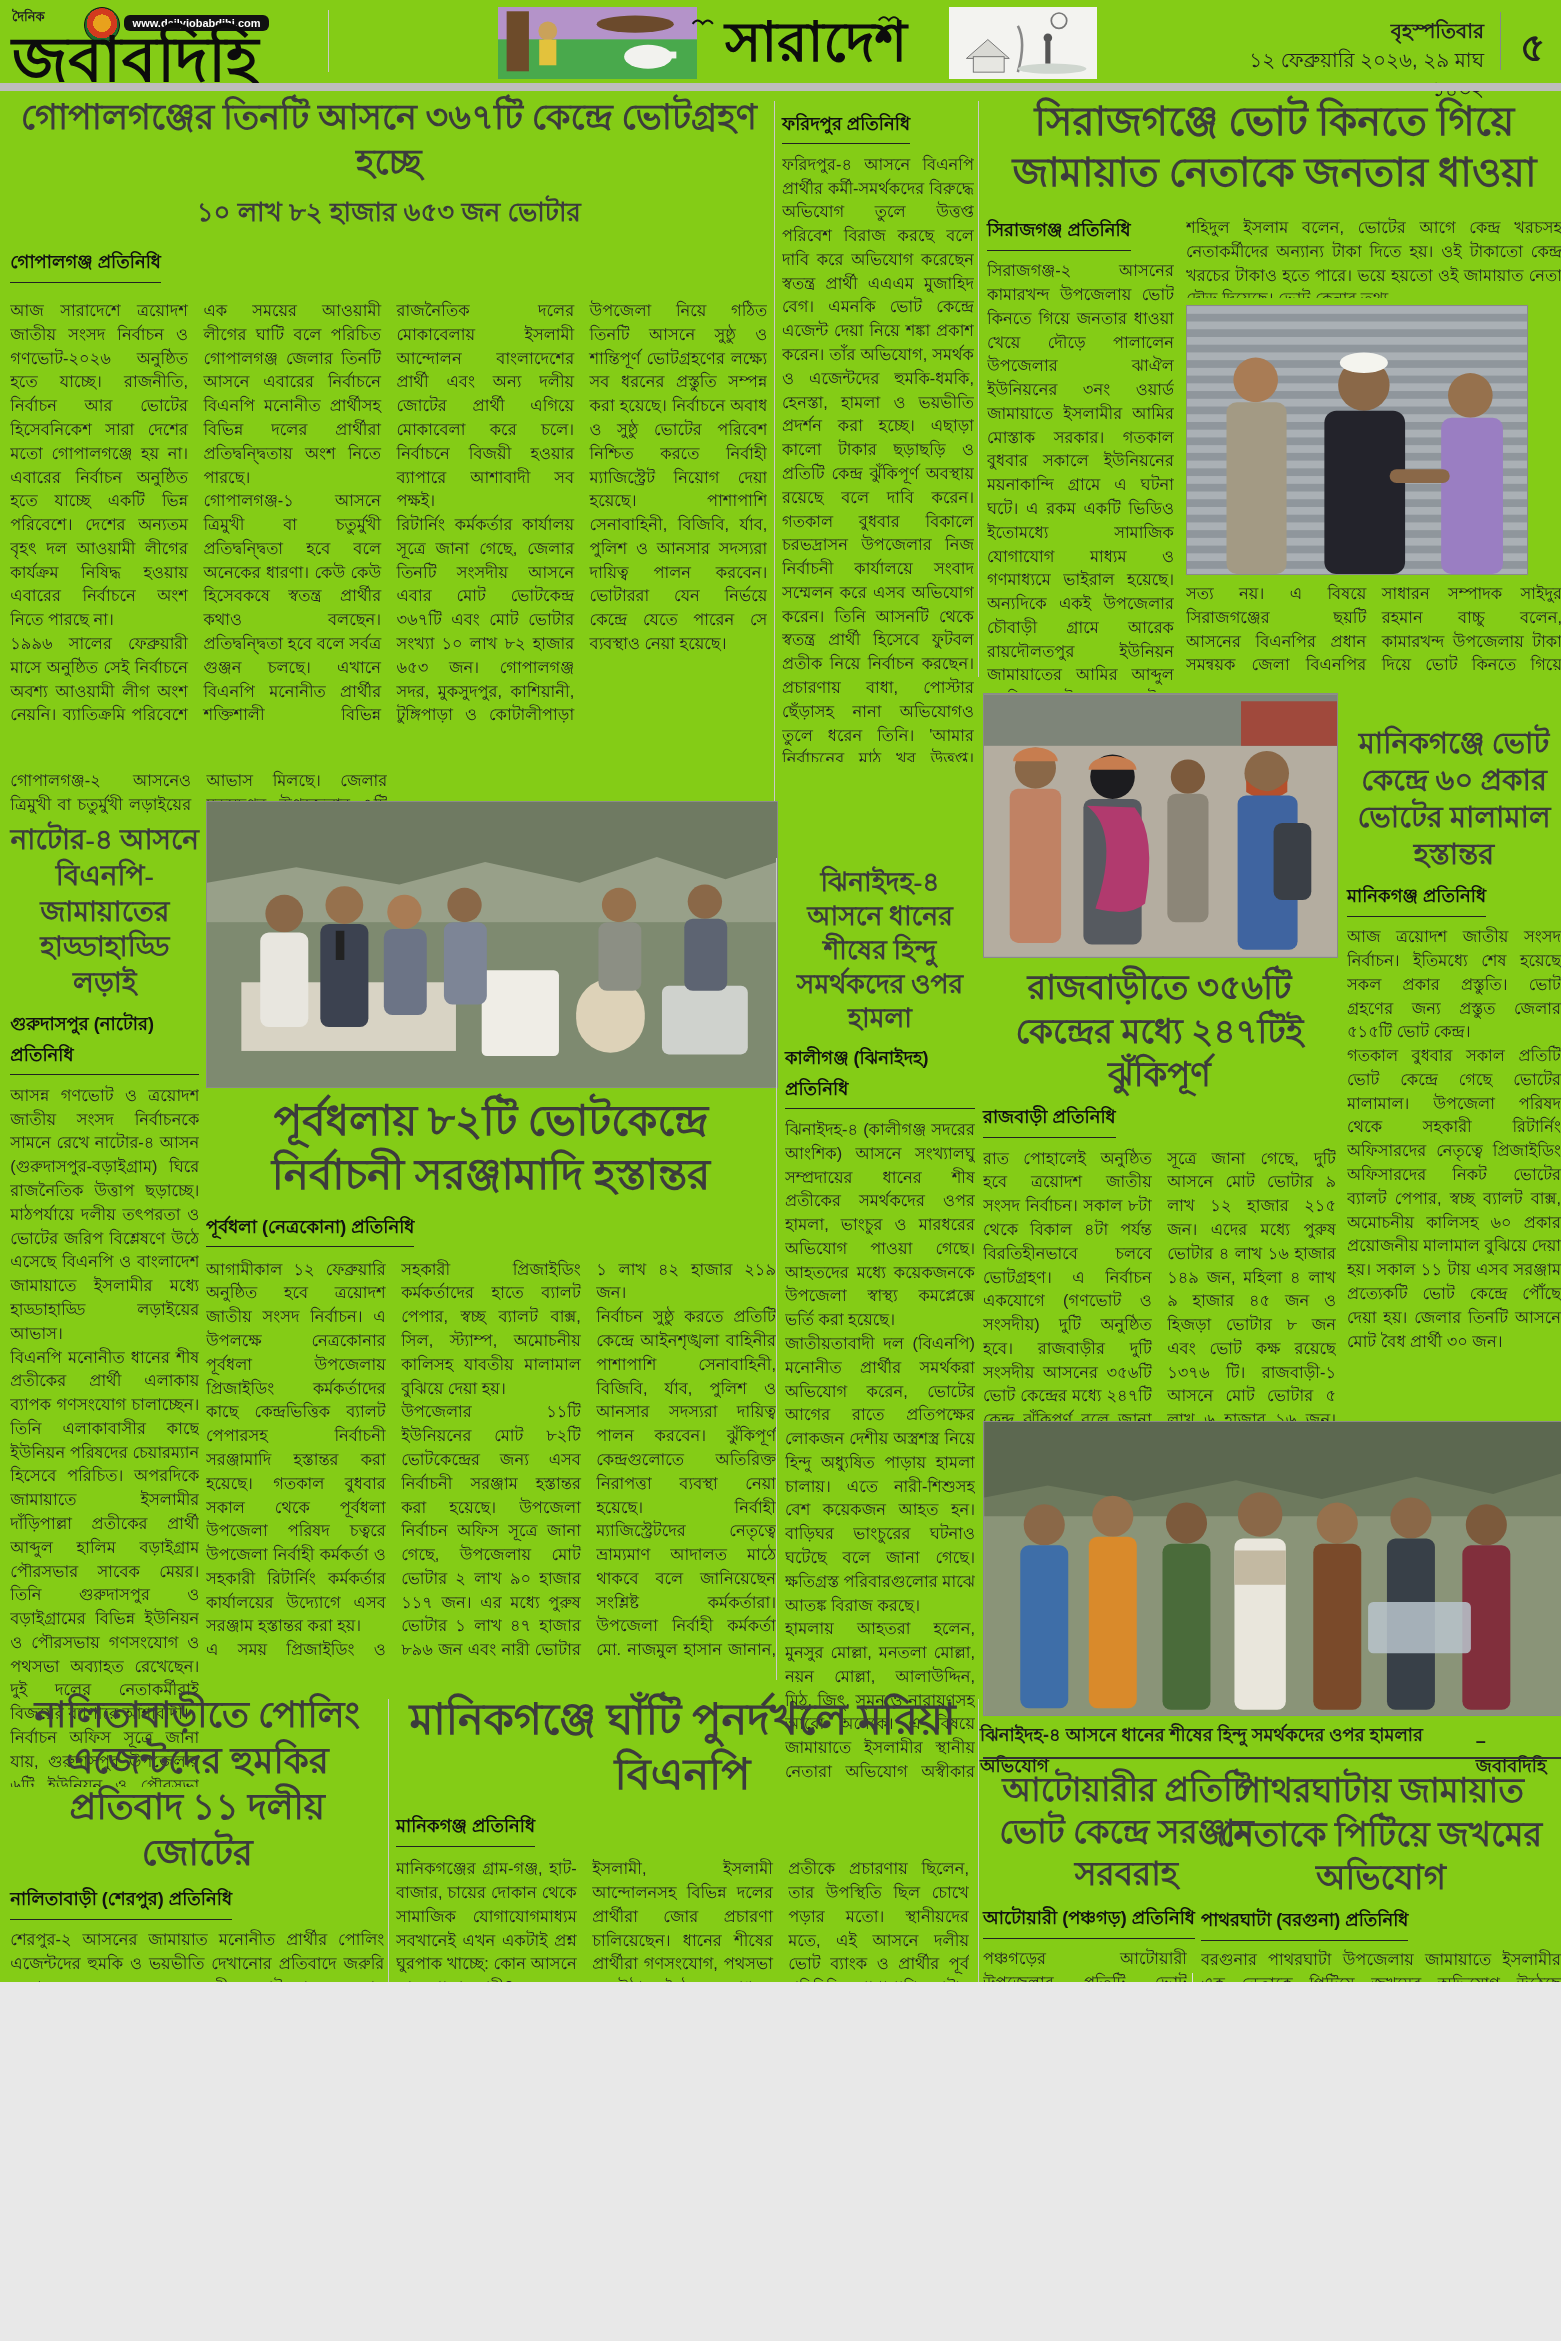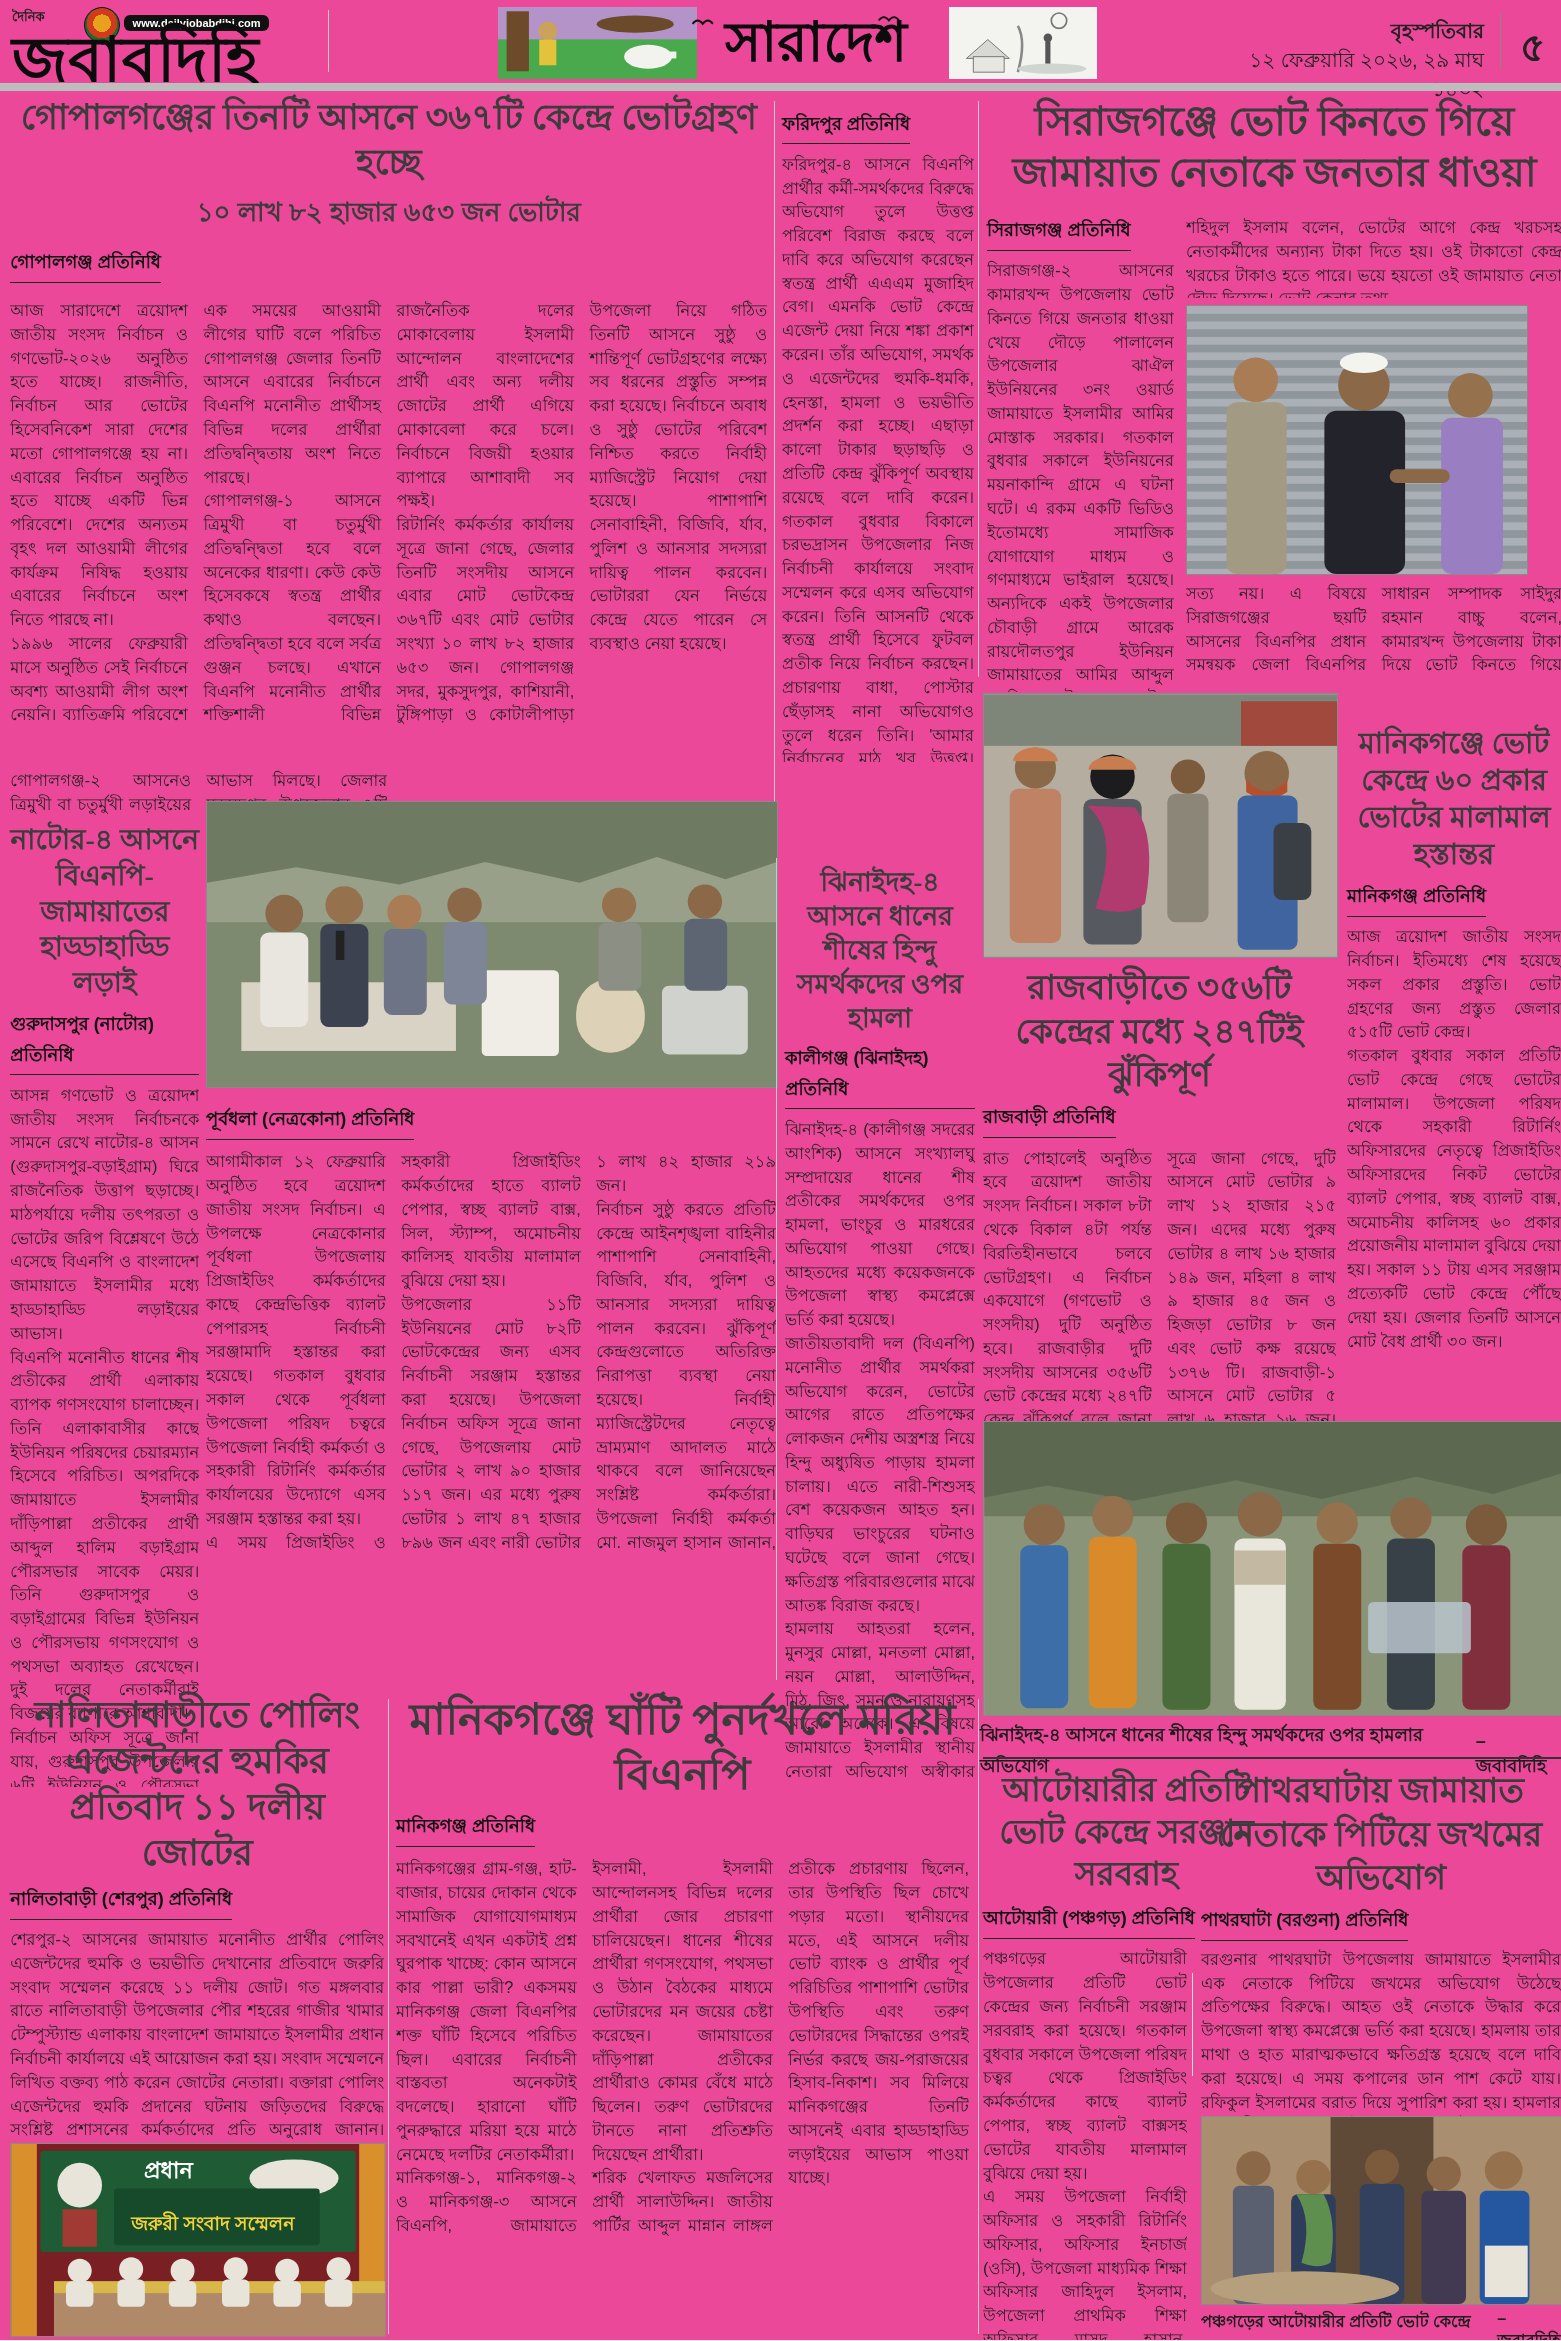--- a/index.html
+++ b/index.html
@@ -1,16 +1,16 @@
 <!DOCTYPE html>
 <html lang="bn" style="font-size:13.7px"><head>
 <meta charset="utf-8">
 <style>
   html,body{margin:0;padding:0;background:#e8e8e8;}
-  #page{position:relative;width:1561px;height:2340px;background:#ec4899;overflow:hidden;
+  #page{position:relative;width:1561px;height:1982px;background:#84cc16;overflow:hidden;
         font-family:"Liberation Sans",sans-serif;color:#222;}
   .abs{position:absolute;}
   .hl{font-weight:bold;color:#3c3c3c;text-align:center;line-height:1.28;
       font-family:"Liberation Serif",serif;}
   .subhead{font-weight:bold;color:#3c3c3c;text-align:center;}
   .byline{font-weight:bold;font-size:18px;color:#111;}
   .byline span{display:inline-block;border-bottom:1.7px solid #222;padding-bottom:2.6px;}
   .body-text{font-size:16.3px;line-height:1.46;text-align:justify;color:#232323;
              white-space:pre-line;overflow:hidden;}
   .cols2{column-count:2;column-gap:15.4px;}
@@ -164,20 +164,21 @@
         <rect x="206" y="148" width="50" height="100" rx="10" fill="#6c7486"></rect>
       <circle cx="300" cy="120" r="20" fill="#8a6848"></circle>
         <rect x="276" y="140" width="50" height="96" rx="10" fill="#7d8596"></rect>
       <circle cx="480" cy="120" r="20" fill="#96714d"></circle>
         <rect x="456" y="140" width="50" height="80" rx="10" fill="#8c8f84"></rect>
       <circle cx="580" cy="116" r="20" fill="#8a6848"></circle>
         <rect x="556" y="136" width="50" height="84" rx="10" fill="#5d6472"></rect>
     </svg>
   </div>
   <div class="abs" style="left:206px;top:1095px;width:570px;height:587px;">
+    <div class="hl" style="font-size:42px;">পূর্বধলায় ৮২টি ভোটকেন্দ্রে নির্বাচনী সরঞ্জামাদি হস্তান্তর</div>
     <div class="byline" style="margin-top:10.3px;">
       <span>পূর্বধলা (নেত্রকোনা) প্রতিনিধি</span></div>
     <div class="body-text cols3" style="margin-top:10.3px;height:419px;">আগামীকাল ১২ ফেব্রুয়ারি অনুষ্ঠিত হবে ত্রয়োদশ জাতীয় সংসদ নির্বাচন। এ উপলক্ষে নেত্রকোনার পূর্বধলা উপজেলায় প্রিজাইডিং কর্মকর্তাদের কাছে কেন্দ্রভিত্তিক ব্যালট পেপারসহ নির্বাচনী সরঞ্জামাদি হস্তান্তর করা হয়েছে। গতকাল বুধবার সকাল থেকে পূর্বধলা উপজেলা পরিষদ চত্বরে উপজেলা নির্বাহী কর্মকর্তা ও সহকারী রিটার্নিং কর্মকর্তার কার্যালয়ের উদ্যোগে এসব সরঞ্জাম হস্তান্তর করা হয়।
 এ সময় প্রিজাইডিং ও সহকারী প্রিজাইডিং কর্মকর্তাদের হাতে ব্যালট পেপার, স্বচ্ছ ব্যালট বাক্স, সিল, স্ট্যাম্প, অমোচনীয় কালিসহ যাবতীয় মালামাল বুঝিয়ে দেয়া হয়।
 উপজেলার ১১টি ইউনিয়নের মোট ৮২টি ভোটকেন্দ্রের জন্য এসব নির্বাচনী সরঞ্জাম হস্তান্তর করা হয়েছে। উপজেলা নির্বাচন অফিস সূত্রে জানা গেছে, উপজেলায় মোট ভোটার ২ লাখ ৯০ হাজার ১১৭ জন। এর মধ্যে পুরুষ ভোটার ১ লাখ ৪৭ হাজার ৮৯৬ জন এবং নারী ভোটার ১ লাখ ৪২ হাজার ২১৯ জন।
 নির্বাচন সুষ্ঠু করতে প্রতিটি কেন্দ্রে আইনশৃঙ্খলা বাহিনীর পাশাপাশি সেনাবাহিনী, বিজিবি, র্যাব, পুলিশ ও আনসার সদস্যরা দায়িত্ব পালন করবেন। ঝুঁকিপূর্ণ কেন্দ্রগুলোতে অতিরিক্ত নিরাপত্তা ব্যবস্থা নেয়া হয়েছে। নির্বাহী ম্যাজিস্ট্রেটদের নেতৃত্বে ভ্রাম্যমাণ আদালত মাঠে থাকবে বলে জানিয়েছেন সংশ্লিষ্ট কর্মকর্তারা। উপজেলা নির্বাহী কর্মকর্তা মো. নাজমুল হাসান জানান, পূর্বধলা উপজেলায় মোট ভোটার ২ লাখ ৯০ হাজারের বেশি।</div>
   </div>
 
   <div class="vrule" style="left:776px;top:858px;height:822px;"></div>
   <div class="abs" style="left:785px;top:865px;width:190px;height:815px;">

